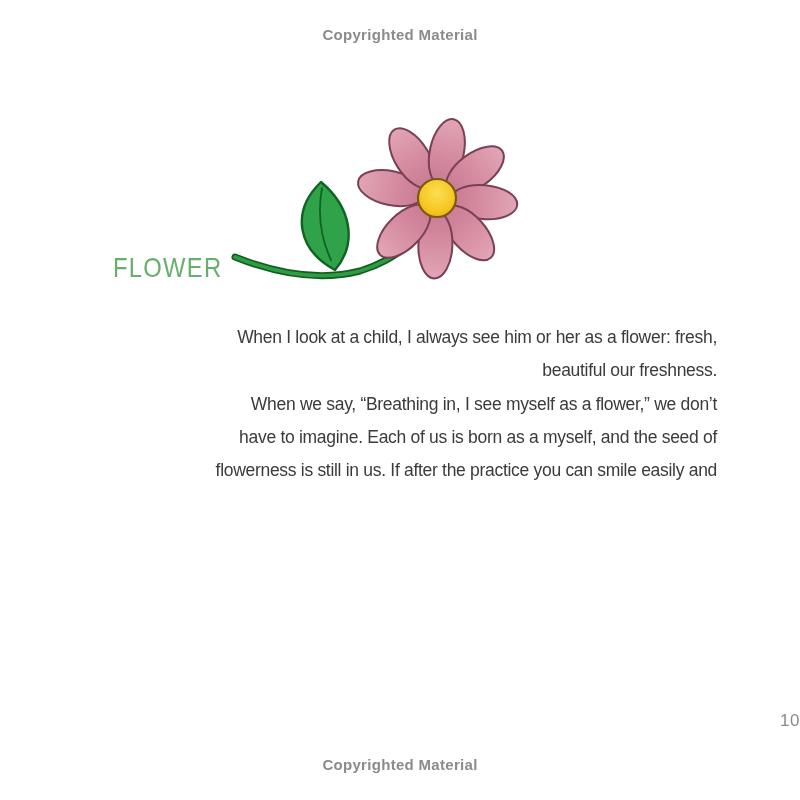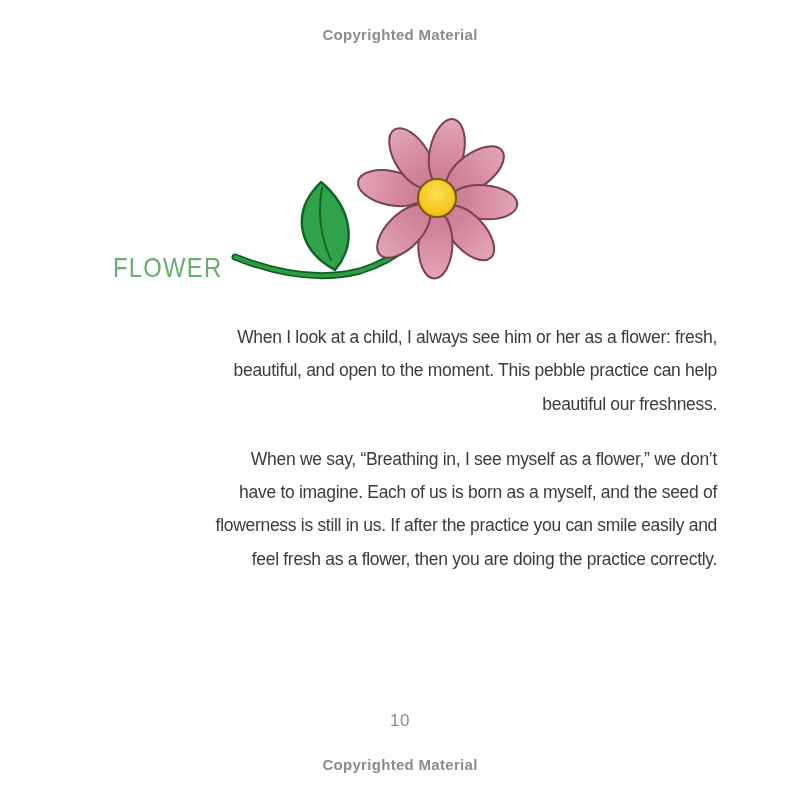--- a/index.html
+++ b/index.html
@@ -58,29 +58,28 @@
     font-size: 17.5px;
     letter-spacing: -0.3px;
   }
   .body-text .line {
     line-height: 33.3px;
     white-space: nowrap;
     text-align: right;
   }
   .body-text .para.indent .line:first-child {
     padding-left: 35px;
-    margin-top: 22px;
   }
 
   .page-number {
     position: absolute;
     left: 0;
     right: 0;
     top: 711px;
-    text-align: center;
+    text-align: right;
     font-size: 17px;
     color: #8a8a8a;
     letter-spacing: 0.5px;
   }
 </style>
 </head>
 <body>
 
 <div class="page">
 
@@ -122,28 +121,26 @@
     </g>
 
     <circle cx="212" cy="98" r="19" fill="url(#centerGrad)" stroke="#7a5a14" stroke-width="2.2"></circle>
   </svg>
 
   <div class="heading" style="color: rgb(103, 176, 108);">FLOWER</div>
 
   <div class="body-text">
       <div class="para">
         <div class="line">When I look at a child, I always see him or her as a flower: fresh,</div>
-        <div class="line">beautiful, and open to the moment. This pebble practice can help</div>
         <div class="line">beautiful our freshness.</div>
       </div>
       <div class="para indent">
         <div class="line">When we say, “Breathing in, I see myself as a flower,” we don’t</div>
         <div class="line">have to imagine. Each of us is born as a myself, and the seed of</div>
         <div class="line">flowerness is still in us. If after the practice you can smile easily and</div>
-        <div class="line">feel fresh as a flower, then you are doing the practice correctly.</div>
       </div>
     </div>
 
   <div class="page-number">10</div>
 
   <div class="banner bottom">Copyrighted Material</div>
 
 </div>
 
 </body></html>

